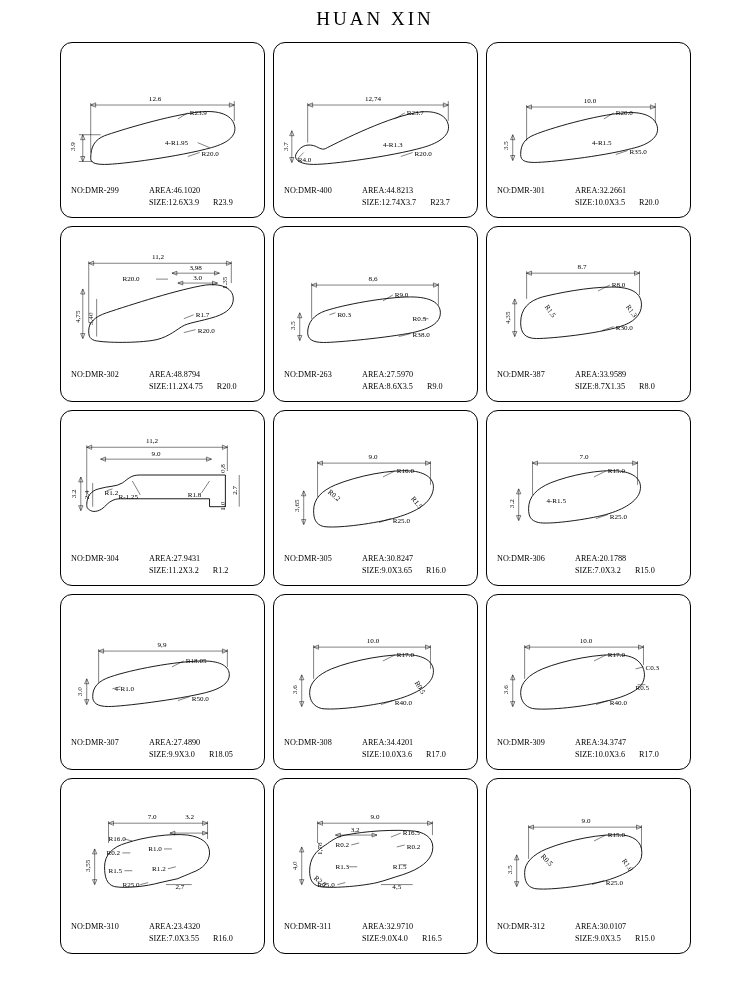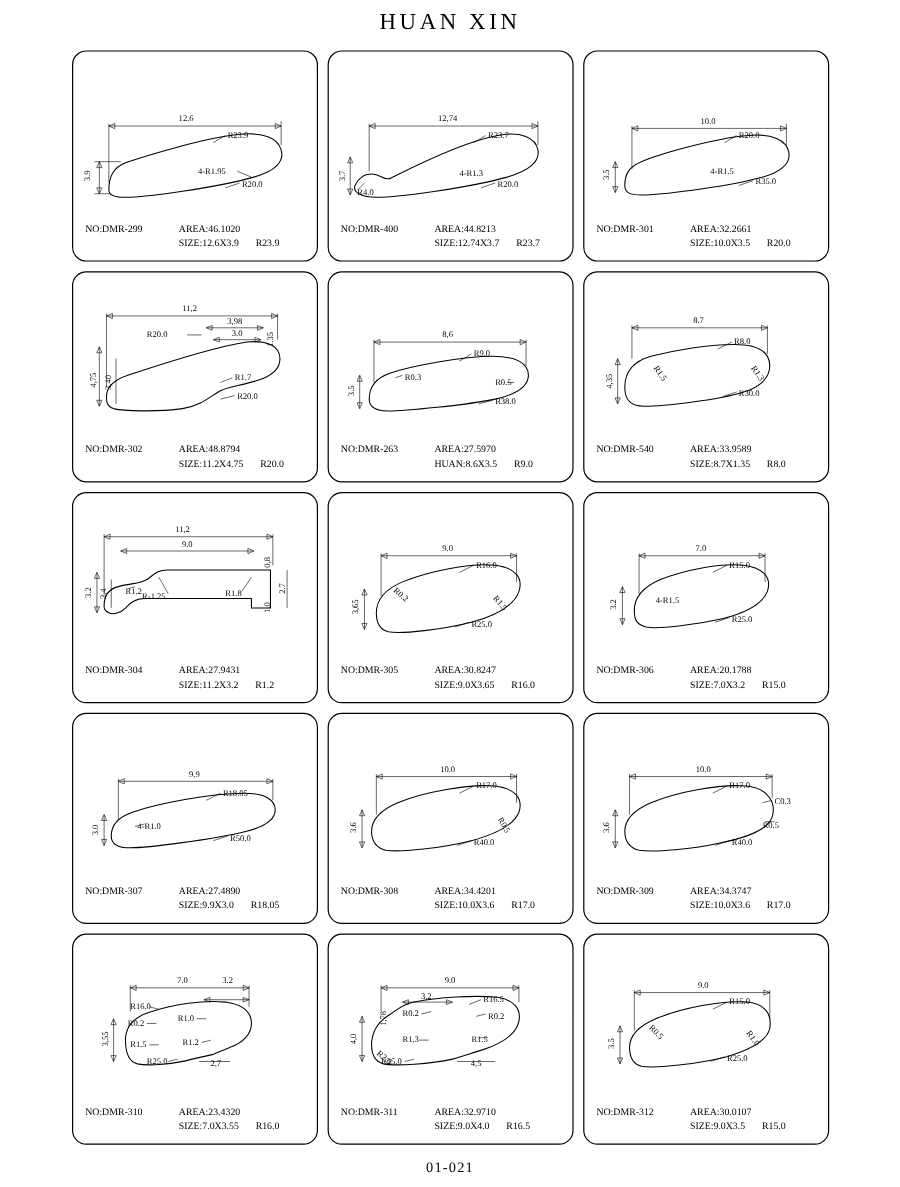--- a/index.html
+++ b/index.html
@@ -310,21 +310,21 @@
           <line class="lead" x1="126" y1="110" x2="138" y2="107"></line>
           <text x="140" y="110">R38.0</text>
         </svg>
       </div>
       <div class="labels">
         <div class="lab-row">
           <span class="lab-no">NO:DMR-263</span>
           <span class="lab-area">AREA:27.5970</span>
         </div>
         <div class="lab-row2">
-          <span class="lab-size">HUAN:8.6X3.5</span>
+          <span class="lab-size">AREA:8.6X3.5</span>
           <span class="lab-r">R9.0</span>
         </div>
       </div>
     </div>
 
     <div class="cell">
       <div class="drawing">
         <svg viewBox="0 0 205 128" preserveAspectRatio="xMidYMid meet">
           <path class="out" d="M34,96 C34,82 42,74 56,70 C72,66 102,60 126,60 C146,60 156,66 156,78 C156,88 148,96 134,100 C112,107 66,112 50,112 C38,112 34,106 34,96 Z"></path>
           <line class="dim" x1="40" y1="44" x2="40" y2="72"></line>
@@ -340,21 +340,21 @@
           <line class="lead" x1="112" y1="64" x2="124" y2="58"></line>
           <text x="126" y="60">R8.0</text>
           <text x="58" y="80" transform="rotate(55 58 80)">R1.5</text>
           <text x="140" y="80" transform="rotate(55 140 80)">R1.3</text>
           <line class="lead" x1="116" y1="104" x2="128" y2="100"></line>
           <text x="130" y="103">R30.0</text>
         </svg>
       </div>
       <div class="labels">
         <div class="lab-row">
-          <span class="lab-no">NO:DMR-540</span>
+          <span class="lab-no">NO:DMR-387</span>
           <span class="lab-area">AREA:33.9589</span>
         </div>
         <div class="lab-row2">
           <span class="lab-size">SIZE:8.7X1.35</span>
           <span class="lab-r">R8.0</span>
         </div>
       </div>
     </div>
 
     <div class="cell">
@@ -694,14 +694,13 @@
         </div>
         <div class="lab-row2">
           <span class="lab-size">SIZE:9.0X3.5</span>
           <span class="lab-r">R15.0</span>
         </div>
       </div>
     </div>
 
   </div>
 
-  <div class="page-footer">01-021</div>
 </div>
 
 </body></html>

